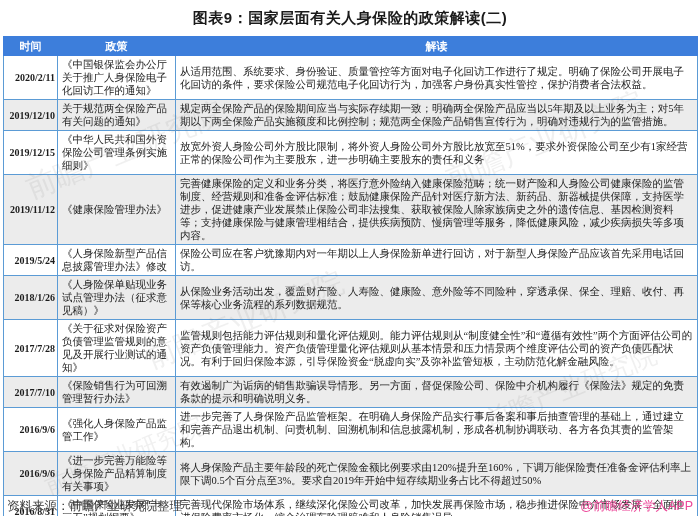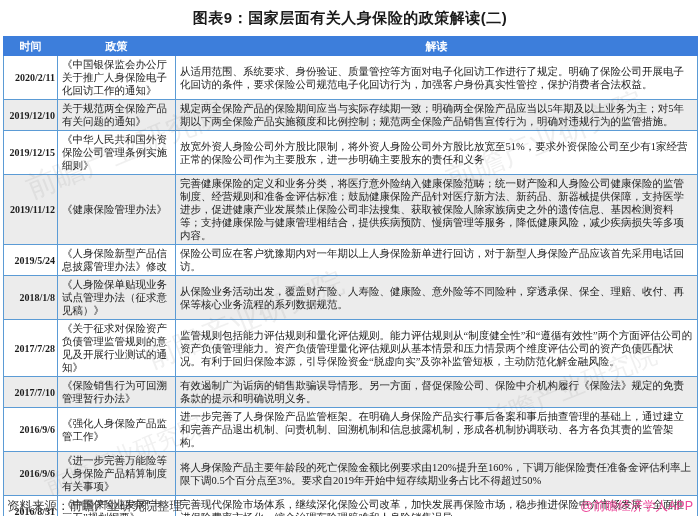--- a/index.html
+++ b/index.html
@@ -124,21 +124,21 @@
     <td class="cell-interp">完善健康保险的定义和业务分类，将医疗意外险纳入健康保险范畴；统一财产险和人身险公司健康保险的监管制度、经营规则和准备金评估标准；鼓励健康保险产品针对医疗新方法、新药品、新器械提供保障，支持医学进步，促进健康产业发展禁止保险公司非法搜集、获取被保险人除家族病史之外的遗传信息、基因检测资料等；支持健康保险与健康管理相结合，提供疾病预防、慢病管理等服务，降低健康风险，减少疾病损失等多项内容。</td>
   </tr>
 
   <tr>
     <td class="cell-date">2019/5/24</td>
     <td class="cell-policy">《人身保险新型产品信息披露管理办法》修改</td>
     <td class="cell-interp">保险公司应在客户犹豫期内对一年期以上人身保险新单进行回访，对于新型人身保险产品应该首先采用电话回访。</td>
   </tr>
 
   <tr>
-    <td class="cell-date">2018/1/8</td>
+    <td class="cell-date">2018/1/26</td>
     <td class="cell-policy">《人身险保单贴现业务试点管理办法（征求意见稿）》</td>
     <td class="cell-interp">从保险业务活动出发，覆盖财产险、人寿险、健康险、意外险等不同险种，穿透承保、保全、理赔、收付、再保等核心业务流程的系列数据规范。</td>
   </tr>
 
   <tr>
     <td class="cell-date">2017/7/28</td>
     <td class="cell-policy">《关于征求对保险资产负债管理监管规则的意见及开展行业测试的通知》</td>
     <td class="cell-interp">监管规则包括能力评估规则和量化评估规则。能力评估规则从“制度健全性”和“遵循有效性”两个方面评估公司的资产负债管理能力。资产负债管理量化评估规则从基本情景和压力情景两个维度评估公司的资产负债匹配状况。有利于回归保险本源，引导保险资金“脱虚向实”及弥补监管短板，主动防范化解金融风险。</td>
   </tr>
 

